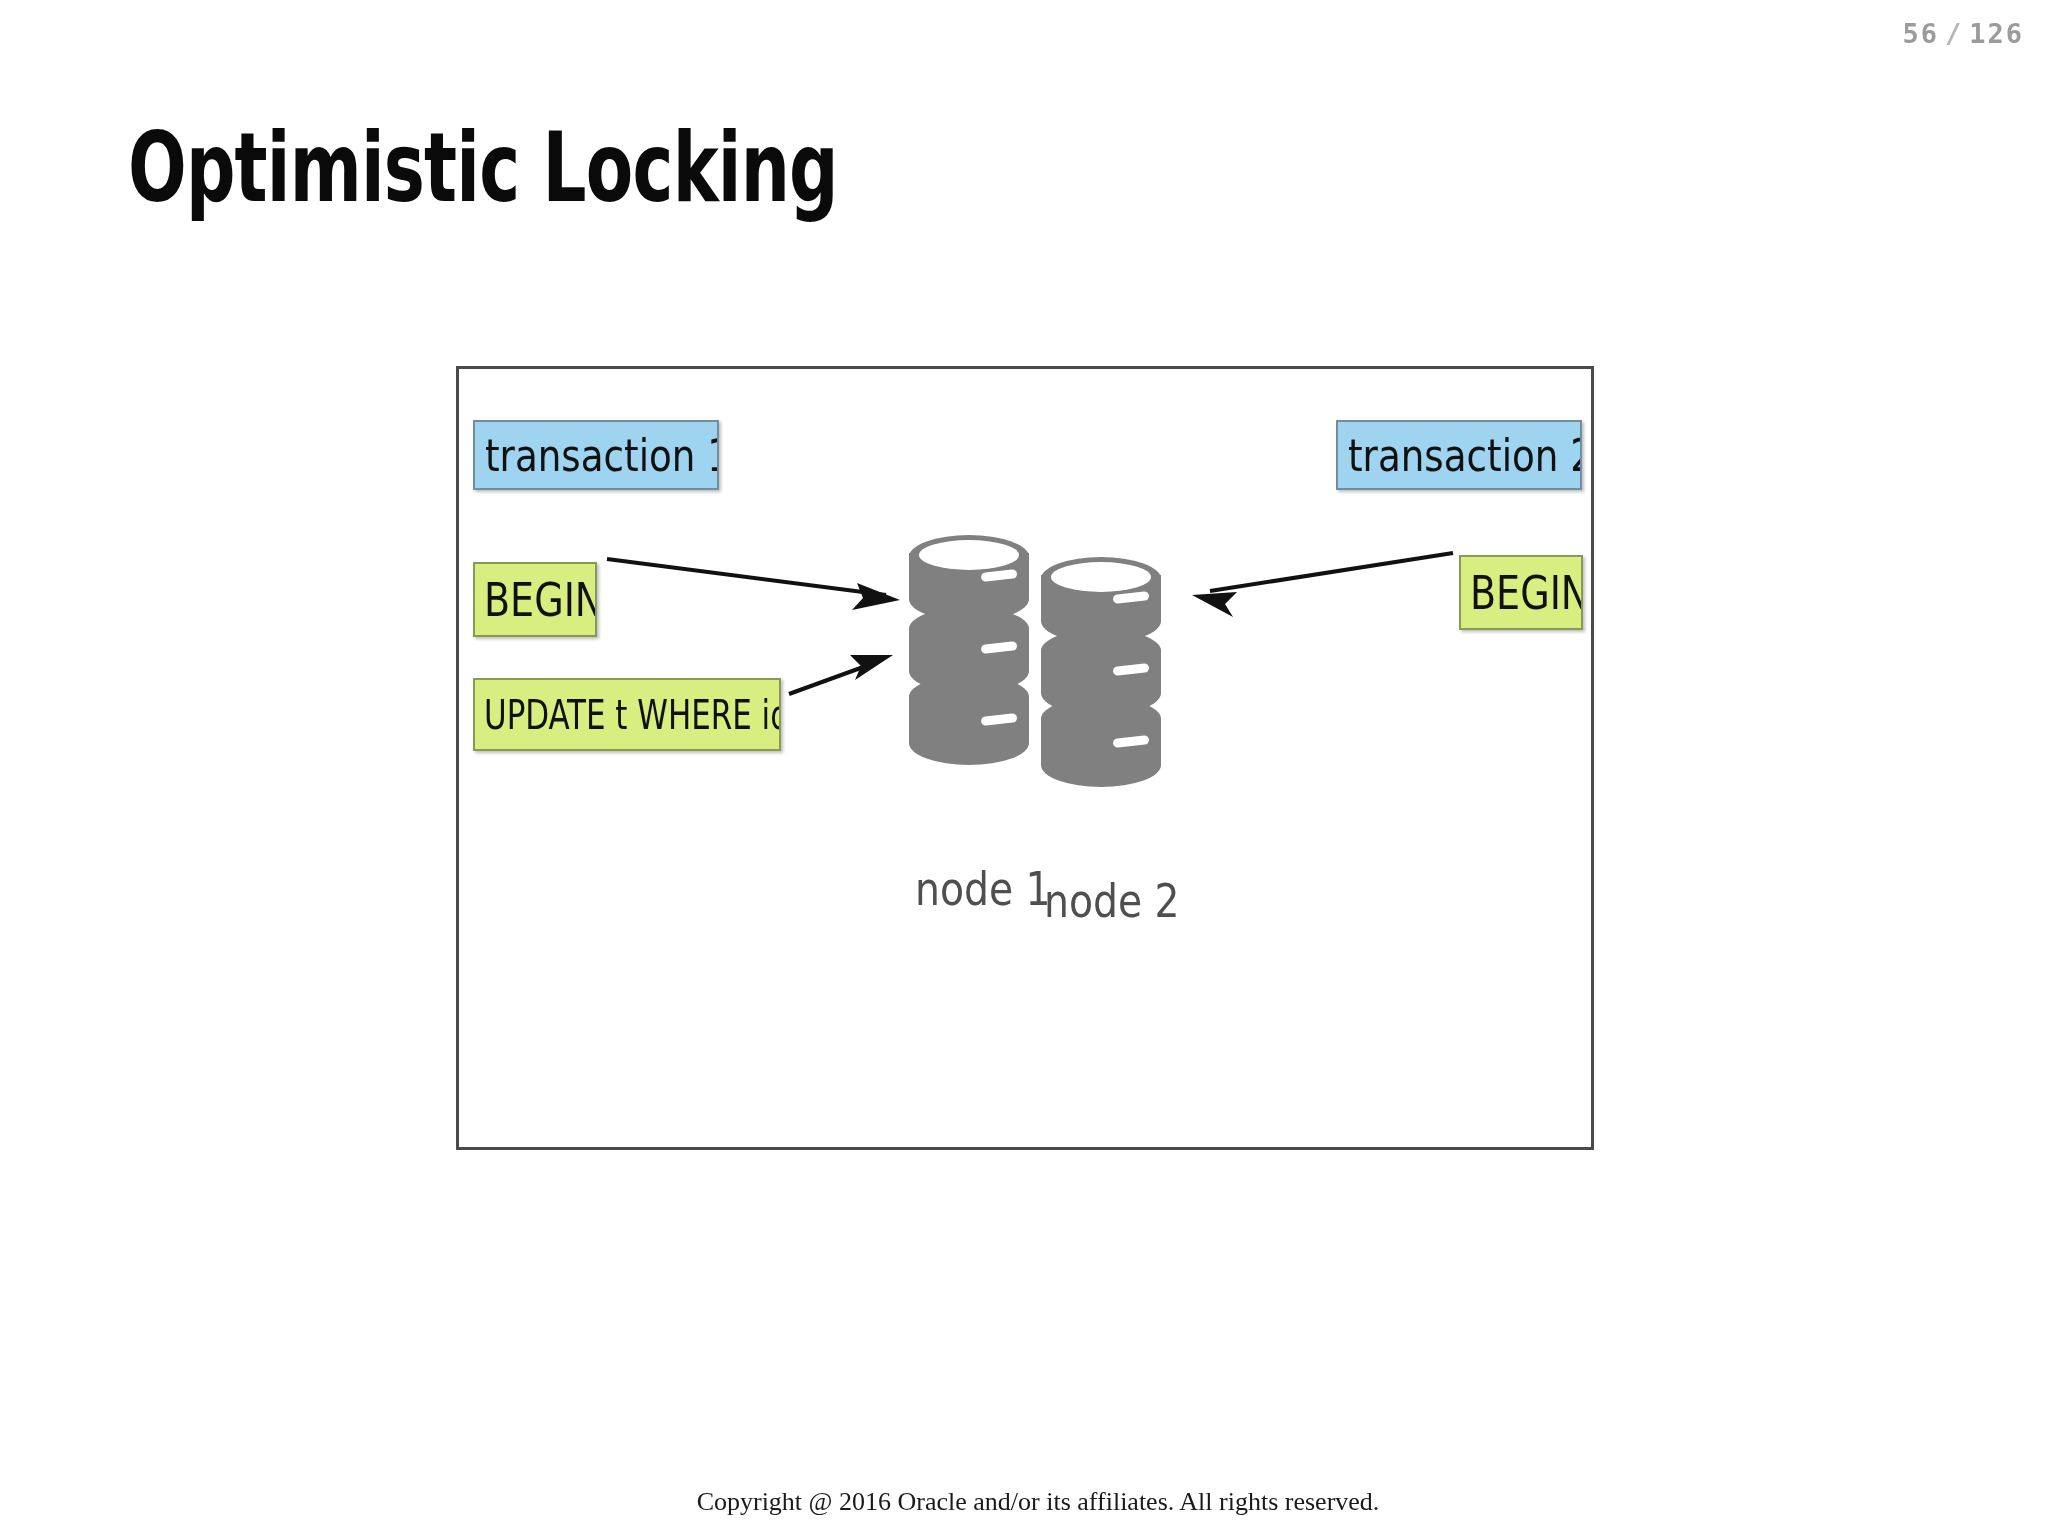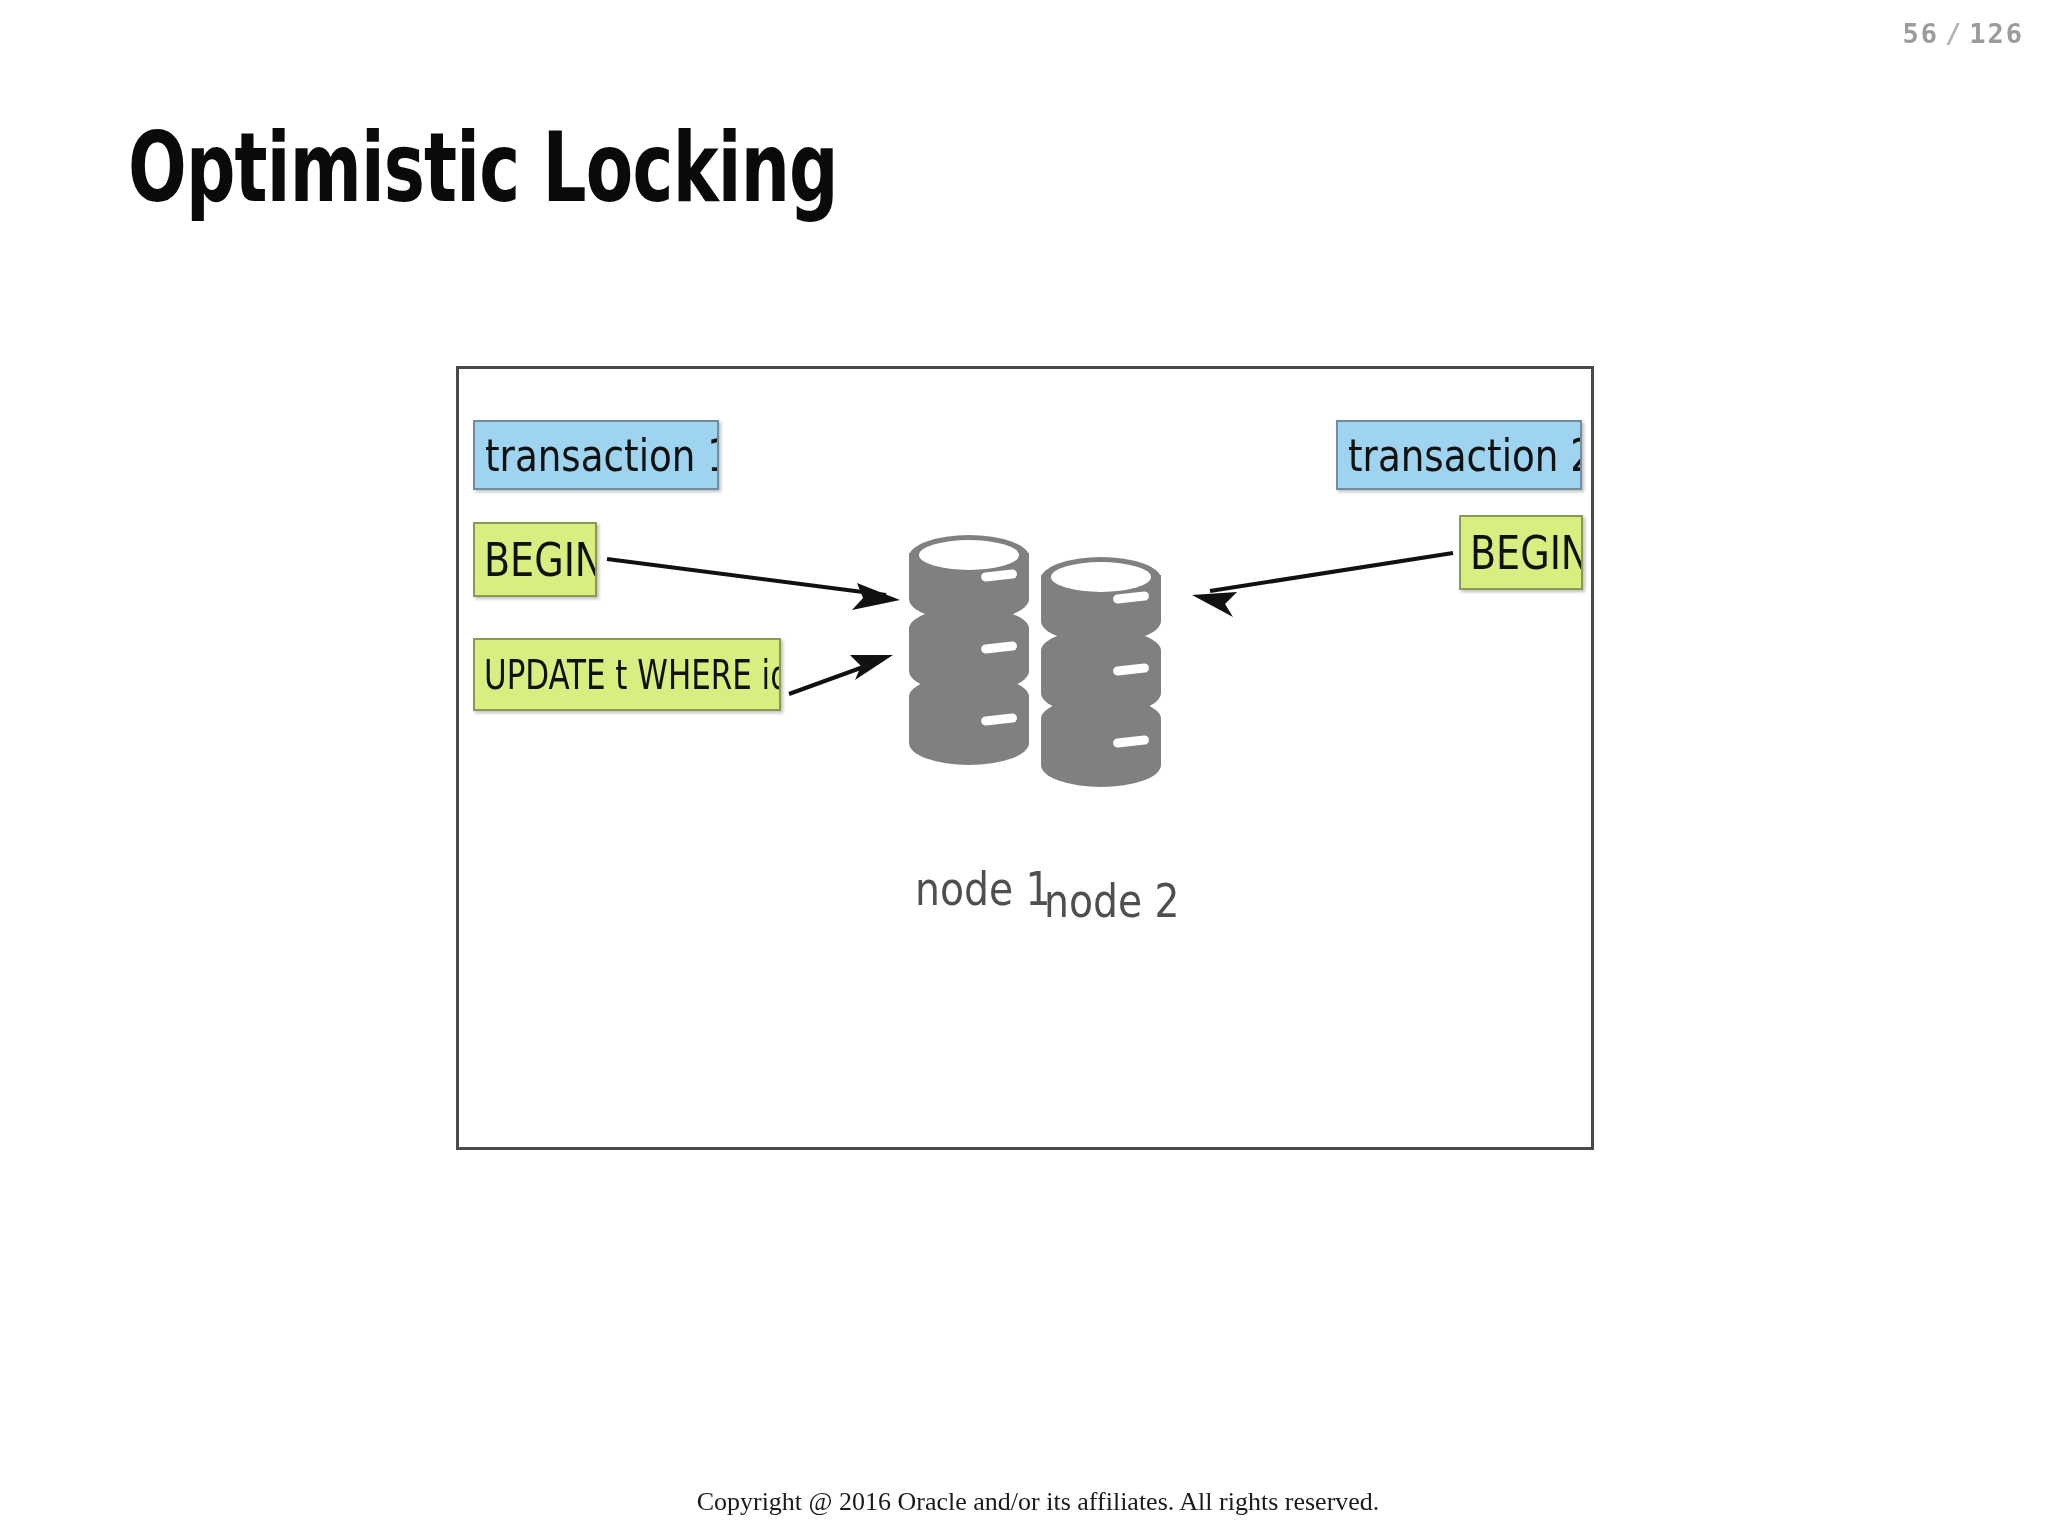--- a/index.html
+++ b/index.html
@@ -70,21 +70,21 @@
     overflow: hidden;
   }
   .dbox span {
     display: block;
     font-family: "DejaVu Sans Condensed", "Liberation Sans Narrow", "Liberation Sans", sans-serif;
     color: #111111;
     transform-origin: left center;
   }
 
   .box-blue { background: #9ed4ef; border-color: #6f8fa0; }
-  .box-green { background: #d9ee80; border-color: #8a9a55; }
+  .box-green { background: #d9ee80; border-color: #8a9a55; margin-top: 40px; }
 
   
   #tx1-box { left: 14px; top: 51px; width: 246px; height: 70px; padding-left: 10px; }
   #tx1-box span { font-size: 45px; transform: scaleX(0.92); }
 
   
   #tx2-box { left: 877px; top: 51px; width: 246px; height: 70px; padding-left: 10px; }
   #tx2-box span { font-size: 45px; transform: scaleX(0.92); }
 
   

